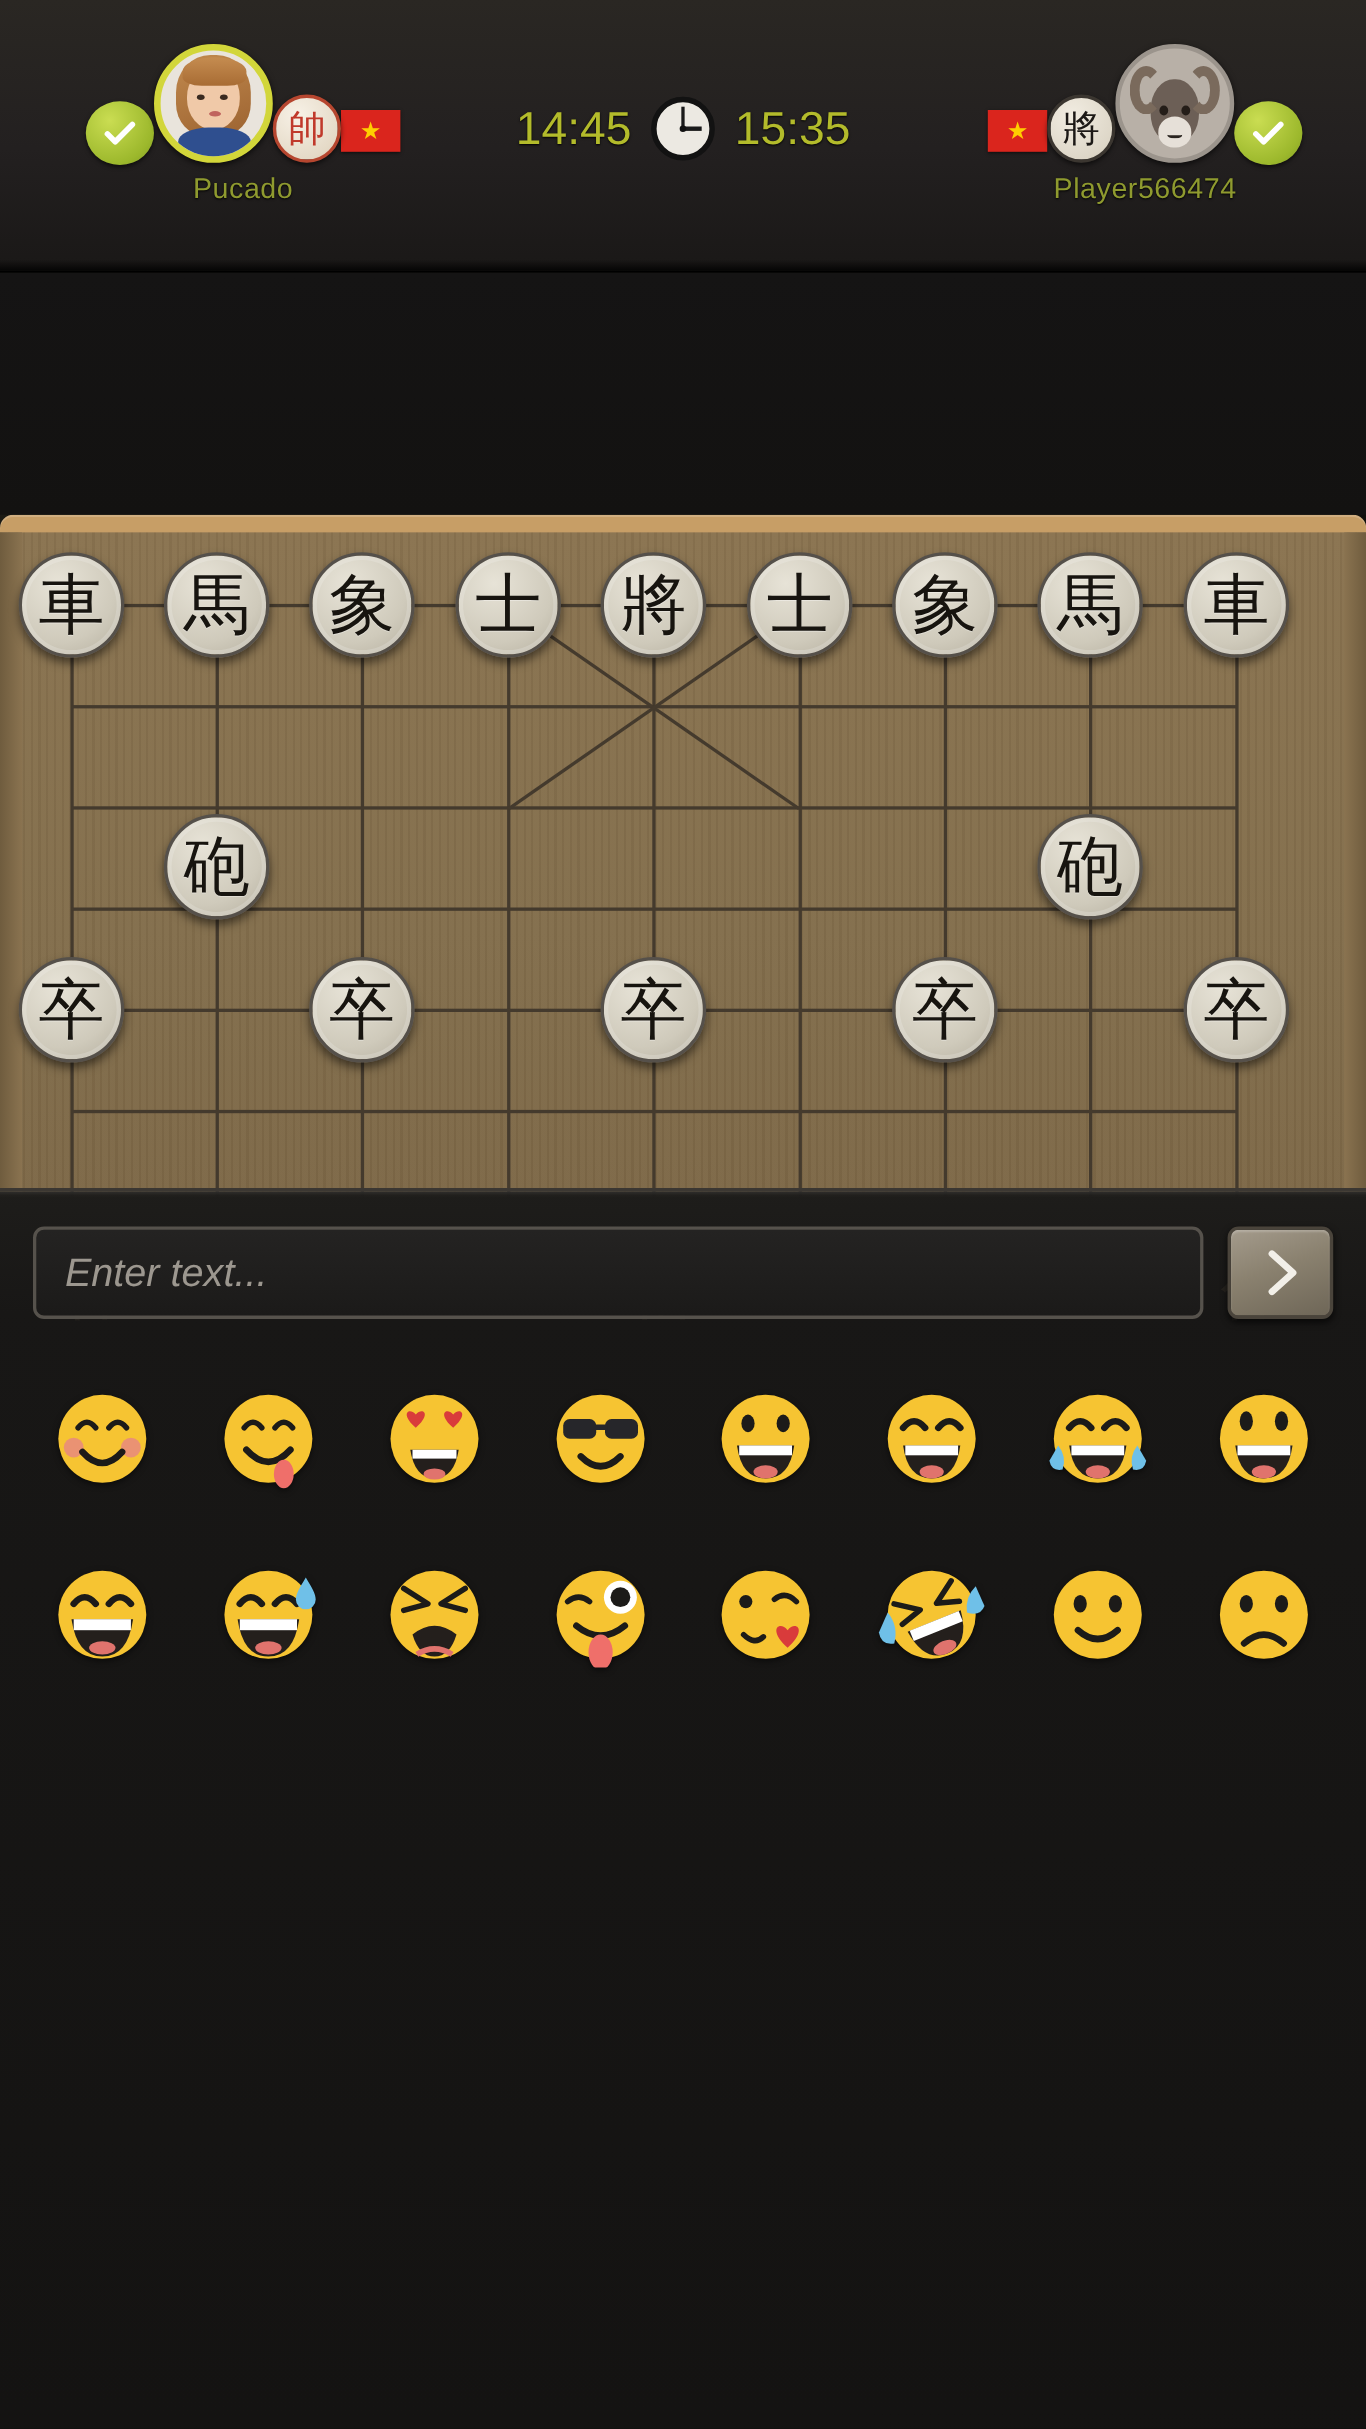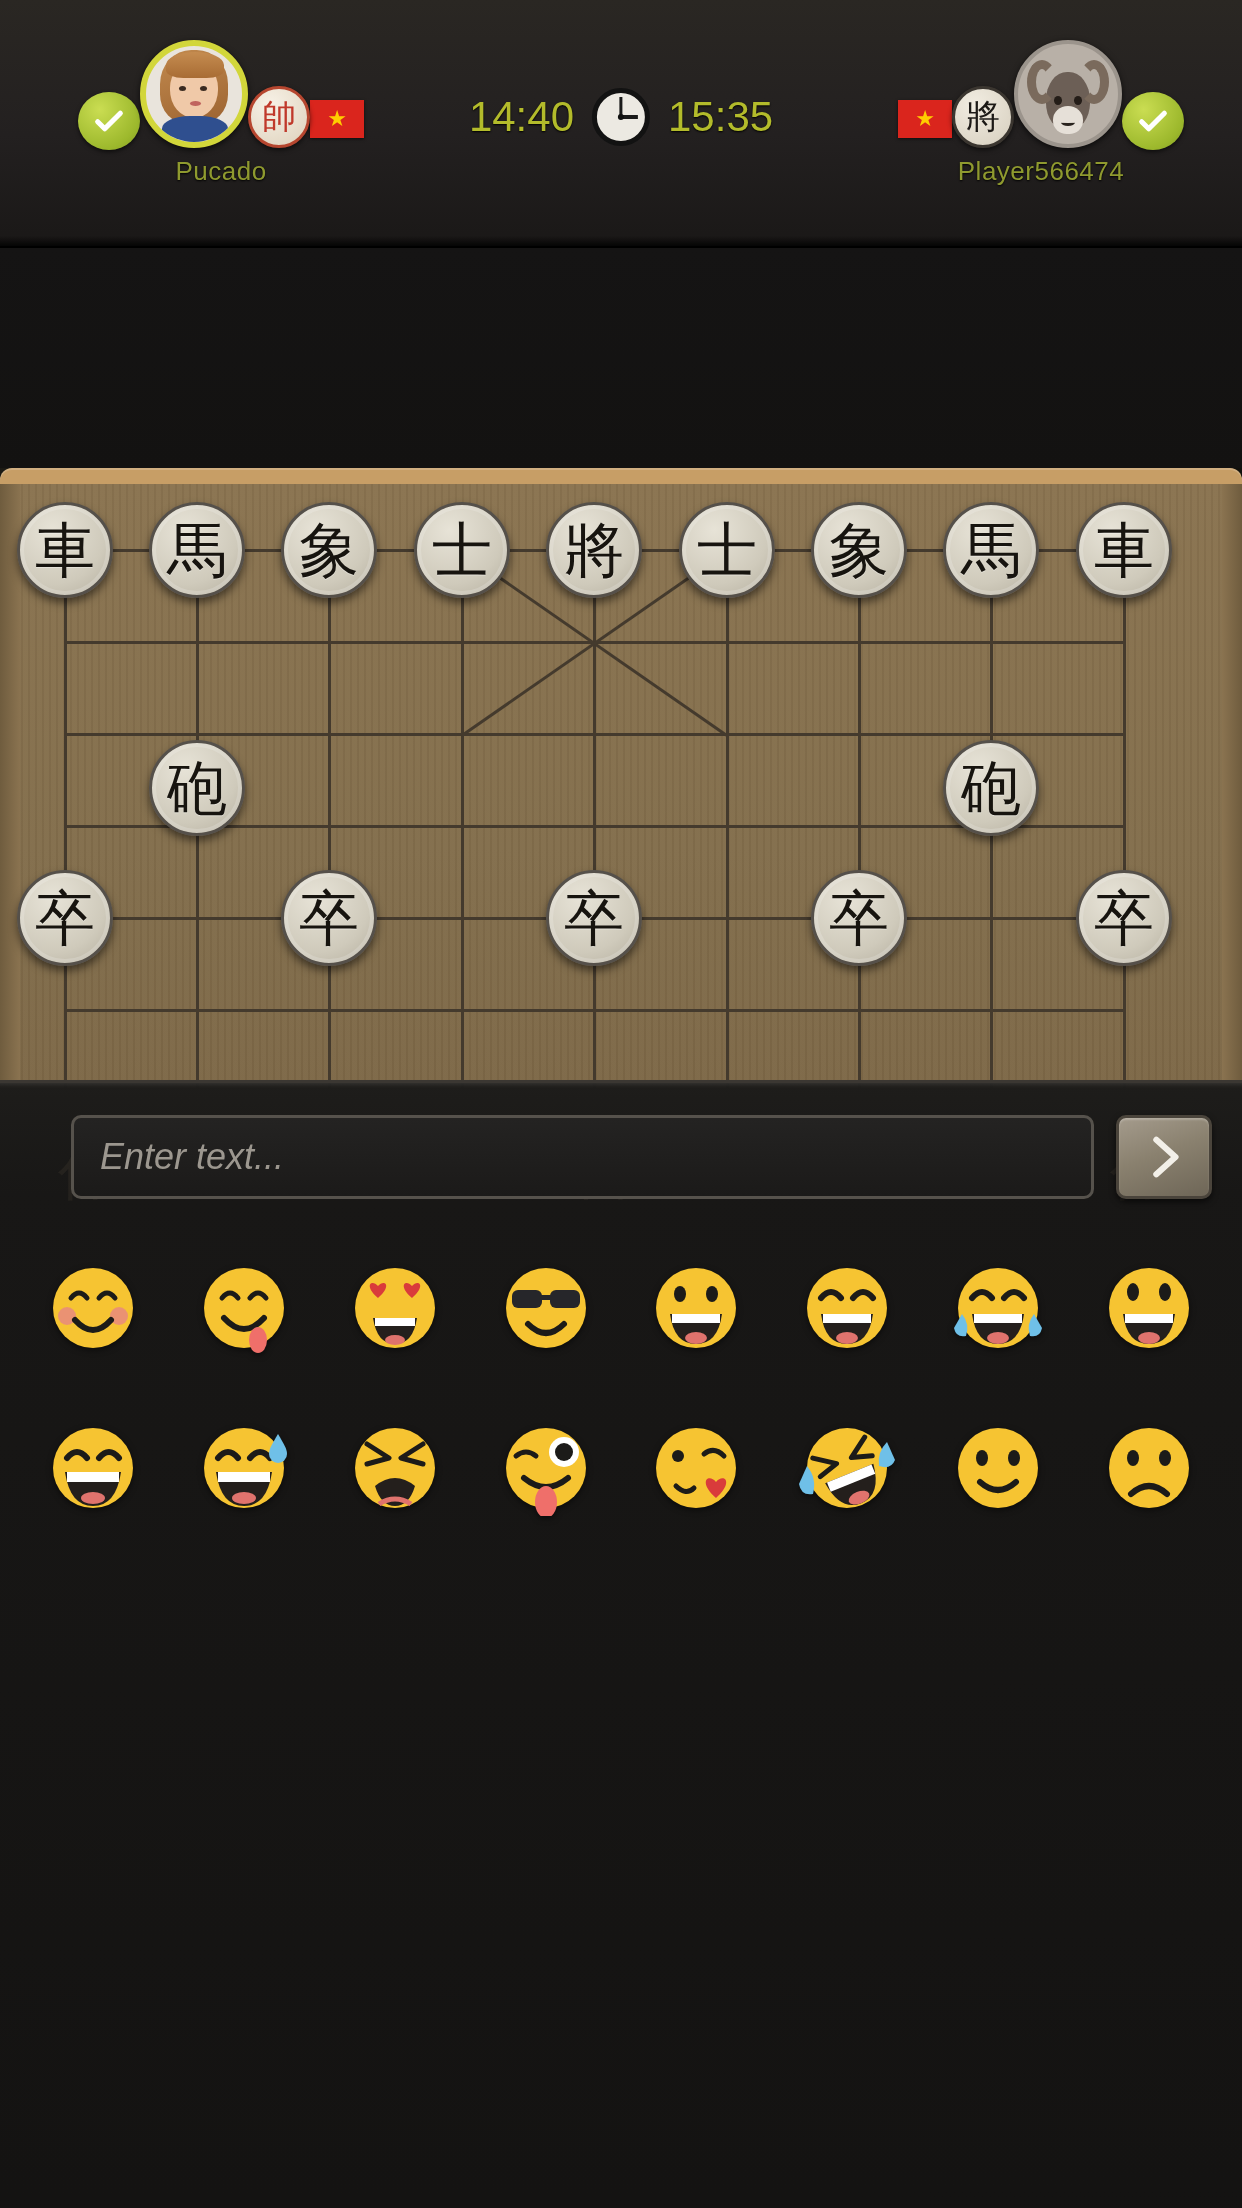--- a/index.html
+++ b/index.html
@@ -303,21 +303,20 @@
     height: 84px;
     background: linear-gradient(180deg, #242322 0%, #1b1a19 100%);
     border: 3px solid #56524c;
     border-radius: 10px;
     padding: 0 26px;
     color: #d8d4cd;
     font-size: 36px;
     font-style: italic;
     font-family: "Liberation Sans", sans-serif;
     outline: none;
-    margin-left: 41px;
   }
   .text-input::placeholder { color: #9c978f; font-style: italic; }
 
   .send-btn {
     width: 96px; height: 84px;
     border-radius: 10px;
     background: linear-gradient(160deg, #a49b8c 0%, #8a816f 45%, #6e6657 100%);
     border: 3px solid #4a443b;
     box-shadow: 0 3px 6px rgba(0,0,0,.6), inset 0 2px 2px rgba(255,255,255,.22);
     display: flex; align-items: center; justify-content: center;
@@ -378,21 +377,21 @@
         </div>
         <div class="piece-badge red">帥</div>
         <div class="flag-vn">
           <span>★</span>
         </div>
       </div>
       <div class="player-name">Pucado</div>
     </div>
 
     <div class="clockzone">
-      <div class="clock-time">14:40</div>
+      <div class="clock-time">14:45</div>
       <div class="clock-face">
         <div class="clock-hand h"></div>
         <div class="clock-hand m"></div>
         <div class="clock-dot"></div>
       </div>
       <div class="clock-time">15:35</div>
     </div>
 
     <div class="player player-right">
       <div class="player-row">

